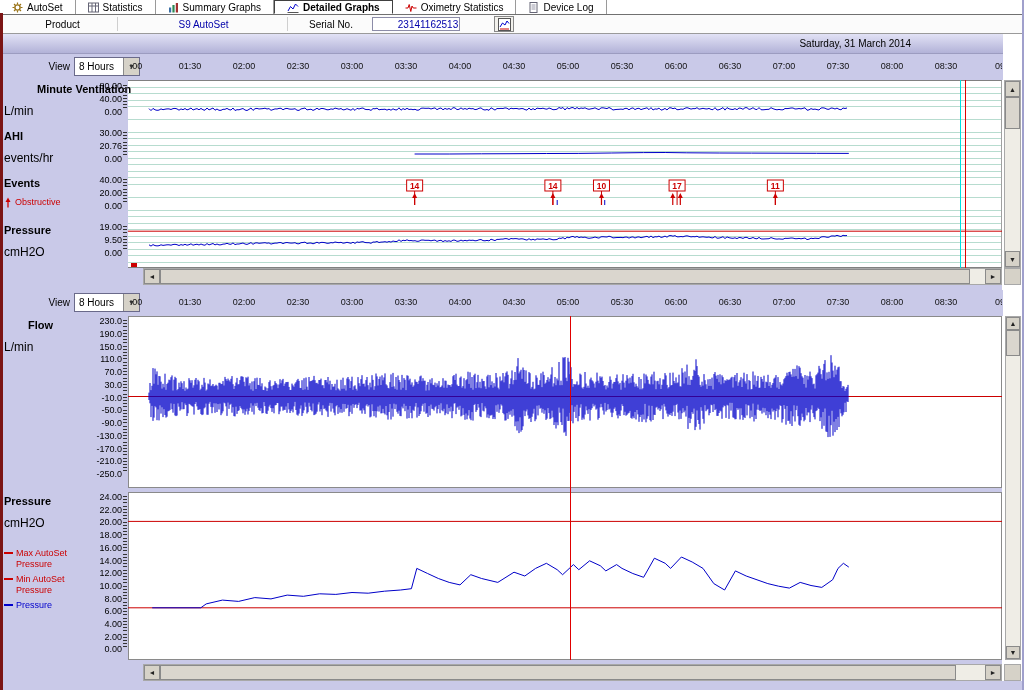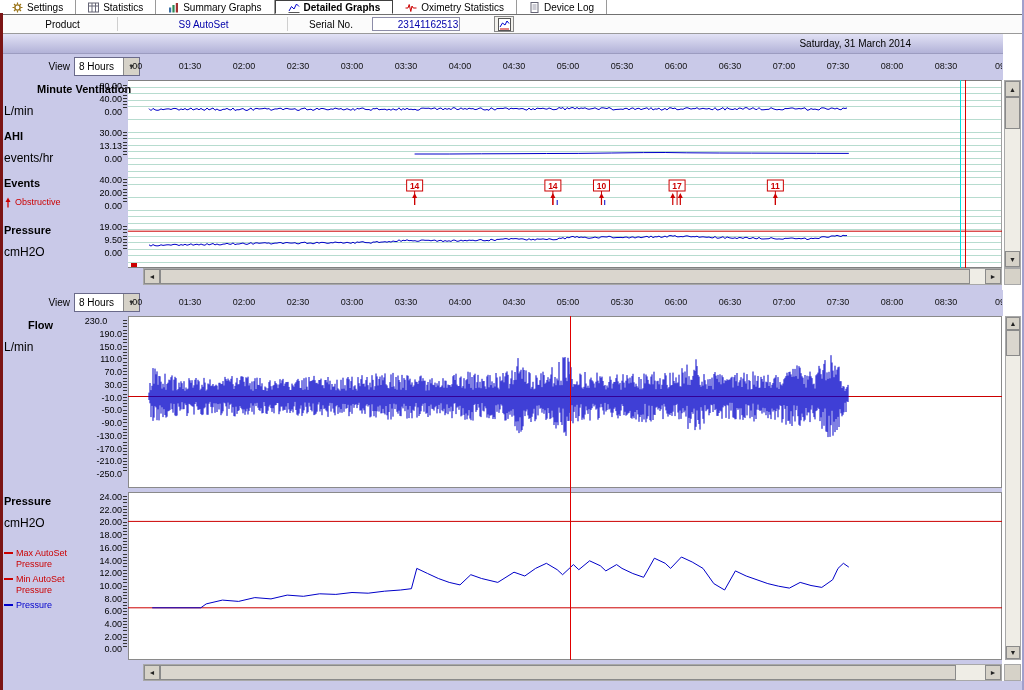--- a/index.html
+++ b/index.html
@@ -57,21 +57,21 @@
 <body>
 
 <div id="app">
 
   <div class="tabbar" id="tabbar">
       <div class="tab">
         <svg width="11" height="11" viewBox="0 0 11 11">
           <path d="M5.5 0.5v2M5.5 8.5v2M0.5 5.5h2M8.5 5.5h2M2 2l1.4 1.4M7.6 7.6L9 9M9 2L7.6 3.4M3.4 7.6L2 9" stroke="#9a7418" stroke-width="1.2" fill="none"></path>
           <circle cx="5.5" cy="5.5" r="2.6" fill="none" stroke="#9a7418" stroke-width="1.4"></circle>
         </svg>
-        <span>Settings</span>
+        <span>AutoSet</span>
       </div>
       <div class="tab">
         <svg width="11" height="11" viewBox="0 0 11 11">
           <rect x="0.5" y="1" width="10" height="9" fill="#fff" stroke="#667"></rect>
           <path d="M0.5 4h10M4 1v9M7.5 1v9" stroke="#667"></path>
         </svg>
         <span>Statistics</span>
       </div>
       <div class="tab">
         <svg width="11" height="11" viewBox="0 0 11 11">
@@ -186,21 +186,21 @@
       <div class="ytick" style="top: 81px;">80.00</div>
       <div class="ytick" style="top: 94px;">40.00</div>
       <div class="ytick" style="top: 107px;">0.00</div>
       <div class="ruler" style="top: 85px; height: 26px;"></div>
       <div class="chartsvg" style="top: 80px; width: 874px; height: 47px;"><svg width="874" height="47">
           <polyline points="21.0,28.6 23.0,30.6 25.0,28.4 27.0,29.8 29.0,30.3 31.0,30.1 33.0,28.9 35.0,29.7 37.0,29.2 39.0,28.9 41.0,28.9 43.0,29.5 45.0,28.6 47.0,28.4 49.0,28.9 51.0,30.2 53.0,28.9 55.0,29.7 57.0,28.5 59.0,29.9 61.0,29.2 63.0,28.0 65.0,30.0 67.0,29.2 69.0,28.6 71.0,29.8 73.0,28.4 75.0,29.8 77.0,30.2 79.0,28.0 81.0,29.9 83.0,29.0 85.0,28.0 87.0,30.2 89.0,29.0 91.0,30.3 93.0,30.3 95.0,29.3 97.0,29.3 99.0,28.4 101.0,29.6 103.0,30.0 105.0,28.0 107.0,30.5 109.0,29.7 111.0,29.8 113.0,29.1 115.0,28.5 117.0,30.0 119.0,30.5 121.0,29.4 123.0,28.0 125.0,30.4 127.0,28.7 129.0,28.4 131.0,29.0 133.0,28.8 135.0,28.6 137.0,28.2 139.0,29.0 141.0,28.6 143.0,30.3 145.0,29.6 147.0,28.9 149.0,29.0 151.0,28.4 153.0,28.3 155.0,29.8 157.0,28.7 159.0,28.4 161.0,29.0 163.0,29.2 165.0,29.1 167.0,28.7 169.0,30.2 171.0,30.4 173.0,28.9 175.0,28.5 177.0,28.0 179.0,29.9 181.0,29.5 183.0,29.2 185.0,30.4 187.0,29.5 189.0,28.2 191.0,29.6 193.0,28.5 195.0,28.5 197.0,29.0 199.0,29.8 201.0,29.7 203.0,28.9 205.0,29.3 207.0,28.1 209.0,28.6 211.0,29.2 213.0,28.5 215.0,29.9 217.0,29.6 219.0,28.7 221.0,29.5 223.0,30.2 225.0,28.6 227.0,30.4 229.0,28.3 231.0,29.0 233.0,28.3 235.0,28.0 237.0,29.3 239.0,29.6 241.0,29.5 243.0,30.4 245.0,28.6 247.0,28.8 249.0,28.2 251.0,29.8 253.0,29.4 255.0,29.4 257.0,29.2 259.0,30.1 261.0,29.2 263.0,30.2 265.0,28.8 267.0,29.8 269.0,29.9 271.0,27.8 273.0,30.2 275.0,28.6 277.0,29.6 279.0,28.3 281.0,29.5 283.0,29.2 285.0,29.7 287.0,29.3 289.0,30.2 291.0,30.0 293.0,28.3 295.0,28.1 297.0,28.3 299.0,28.3 301.0,28.2 303.0,29.0 305.0,28.3 307.0,27.9 309.0,29.7 311.0,28.5 313.0,28.0 315.0,29.8 317.0,28.4 319.0,29.3 321.0,28.5 323.0,29.6 325.0,27.7 327.0,27.9 329.0,29.6 331.0,29.3 333.0,27.9 335.0,29.3 337.0,28.5 339.0,29.4 341.0,28.2 343.0,28.8 345.0,28.6 347.0,29.6 349.0,29.3 351.0,28.3 353.0,27.9 355.0,29.5 357.0,30.0 359.0,29.5 361.0,30.3 363.0,27.8 365.0,28.9 367.0,30.1 369.0,28.5 371.0,28.6 373.0,28.4 375.0,28.5 377.0,27.9 379.0,28.2 381.0,29.5 383.0,28.2 385.0,28.7 387.0,28.5 389.0,28.5 391.0,29.1 393.0,28.6 395.0,28.6 397.0,29.6 399.0,30.1 401.0,28.0 403.0,29.9 405.0,28.6 407.0,29.8 409.0,28.1 411.0,28.5 413.0,28.6 415.0,28.2 417.0,28.9 419.0,29.2 421.0,28.0 423.0,28.7 425.0,29.7 427.0,29.6 429.0,29.2 431.0,27.5 433.0,28.4 435.0,27.5 437.0,30.0 439.0,27.6 441.0,28.9 443.0,27.8 445.0,27.5 447.0,29.0 449.0,27.5 451.0,28.9 453.0,28.0 455.0,28.4 457.0,27.8 459.0,28.8 461.0,29.3 463.0,28.8 465.0,28.5 467.0,27.8 469.0,28.9 471.0,29.6 473.0,27.9 475.0,27.8 477.0,28.2 479.0,28.6 481.0,27.5 483.0,28.5 485.0,30.0 487.0,29.6 489.0,29.4 491.0,29.3 493.0,29.1 495.0,29.4 497.0,28.4 499.0,28.4 501.0,29.8 503.0,28.4 505.0,27.9 507.0,29.6 509.0,28.5 511.0,28.3 513.0,29.6 515.0,28.9 517.0,28.4 519.0,27.8 521.0,29.7 523.0,27.6 525.0,30.0 527.0,28.9 529.0,29.2 531.0,28.1 533.0,30.1 535.0,29.6 537.0,28.4 539.0,30.0 541.0,27.9 543.0,27.8 545.0,28.7 547.0,28.0 549.0,29.7 551.0,29.6 553.0,29.0 555.0,29.3 557.0,28.2 559.0,27.7 561.0,28.3 563.0,29.1 565.0,28.6 567.0,28.7 569.0,27.7 571.0,29.2 573.0,28.8 575.0,28.3 577.0,28.8 579.0,29.0 581.0,28.4 583.0,29.4 585.0,29.7 587.0,27.6 589.0,30.0 591.0,29.7 593.0,28.8 595.0,27.6 597.0,30.1 599.0,27.6 601.0,28.8 603.0,29.3 605.0,29.5 607.0,28.6 609.0,29.7 611.0,28.0 613.0,28.3 615.0,29.3 617.0,27.7 619.0,27.7 621.0,29.4 623.0,28.9 625.0,27.7 627.0,29.2 629.0,29.6 631.0,27.6 633.0,29.7 635.0,29.8 637.0,29.6 639.0,29.4 641.0,29.3 643.0,27.7 645.0,28.7 647.0,29.4 649.0,29.8 651.0,29.4 653.0,29.8 655.0,29.8 657.0,28.5 659.0,28.6 661.0,28.4 663.0,28.0 665.0,28.0 667.0,29.0 669.0,28.9 671.0,28.5 673.0,28.9 675.0,28.3 677.0,27.8 679.0,30.2 681.0,29.9 683.0,28.6 685.0,29.4 687.0,29.1 689.0,29.6 691.0,30.0 693.0,28.0 695.0,27.8 697.0,28.2 699.0,29.2 701.0,29.3 703.0,28.0 705.0,28.2 707.0,29.0 709.0,28.1 711.0,29.3 713.0,29.8 715.0,28.0 717.0,28.5 719.0,28.0 " fill="none" stroke="#0000c8" stroke-width="1"></polyline>
         </svg></div>
       <div class="gutter-title" style="top: 130px;">AHI</div>
       <div class="gutter-unit" style="top: 151px;">events/hr</div>
       <div class="ytick" style="top: 128px;">30.00</div>
-      <div class="ytick" style="top: 141px;">13.13</div>
+      <div class="ytick" style="top: 141px;">20.76</div>
       <div class="ytick" style="top: 154px;">0.00</div>
       <div class="ruler" style="top: 132px; height: 26px;"></div>
       <div class="chartsvg" style="top: 127px; width: 874px; height: 47px;"><svg width="874" height="47">
           <polyline points="286.6,27.0 321.2,27.0 353.6,26.8 386.0,26.7 418.4,26.5 450.8,26.4 483.2,26.0 515.6,25.6 537.2,25.5 558.8,25.8 591.2,26.0 623.6,26.1 656.0,26.2 688.4,26.3 720.8,26.4 " fill="none" stroke="#0000c8" stroke-width="1"></polyline>
         </svg></div>
       <div class="gutter-title" style="top: 177px;">Events</div>
       <div class="legend-item" style="top: 197px; color: rgb(204, 0, 0);">
         <svg width="8" height="11" viewBox="0 0 8 11">
           <line x1="4" y1="10.5" x2="4" y2="3" stroke="#cc0000" stroke-width="1.3"></line>
           <path d="M1.5 5 L6.5 5 L4 0.5 Z" fill="#cc0000"></path>
@@ -248,21 +248,21 @@
       <div class="ytick" style="top: 235px;">9.50</div>
       <div class="ytick" style="top: 248px;">0.00</div>
       <div class="ruler" style="top: 226px; height: 26px;"></div>
       <div class="chartsvg" style="top: 221px; width: 874px; height: 47px;"><svg width="874" height="47">
           <line x1="0" x2="874" y1="10.2" y2="10.2" stroke="#cc0000" stroke-width="1"></line>
           <polyline points="21.0,23.8 23.0,25.1 25.0,23.6 27.0,24.6 29.0,24.9 31.0,24.7 33.0,23.8 35.0,24.4 37.0,24.1 39.0,23.8 41.0,23.8 43.0,24.2 45.0,23.5 47.0,23.3 49.0,23.7 51.0,24.5 53.0,23.6 55.0,24.2 57.0,23.3 59.0,24.2 61.0,23.7 63.0,22.8 65.0,24.2 67.0,23.6 69.0,23.2 71.0,24.0 73.0,23.0 75.0,23.9 77.0,24.2 79.0,22.6 81.0,23.9 83.0,23.2 85.0,22.5 87.0,23.9 89.0,23.0 91.0,23.9 93.0,23.8 95.0,23.1 97.0,23.0 99.0,22.3 101.0,23.1 103.0,23.3 105.0,21.9 107.0,23.6 109.0,23.0 111.0,23.0 113.0,22.5 115.0,22.0 117.0,23.0 119.0,23.4 121.0,22.6 123.0,21.6 125.0,23.3 127.0,22.0 129.0,21.8 131.0,22.3 133.0,22.1 135.0,21.9 137.0,21.7 139.0,22.2 141.0,21.9 143.0,23.1 145.0,22.5 147.0,22.1 149.0,22.1 151.0,21.6 153.0,21.6 155.0,22.6 157.0,21.8 159.0,21.5 161.0,21.9 163.0,22.1 165.0,22.0 167.0,21.7 169.0,22.7 171.0,22.8 173.0,21.7 175.0,21.5 177.0,21.1 179.0,22.5 181.0,22.1 183.0,22.0 185.0,22.8 187.0,22.1 189.0,21.2 191.0,22.2 193.0,21.4 195.0,21.4 197.0,21.7 199.0,22.3 201.0,22.2 203.0,21.6 205.0,21.9 207.0,21.0 209.0,21.4 211.0,21.7 213.0,21.3 215.0,22.2 217.0,21.9 219.0,21.3 221.0,21.8 223.0,22.3 225.0,21.2 227.0,22.4 229.0,20.9 231.0,21.4 233.0,20.9 235.0,20.7 237.0,21.5 239.0,21.7 241.0,21.7 243.0,22.3 245.0,21.0 247.0,21.1 249.0,20.5 251.0,21.5 253.0,21.1 255.0,21.0 257.0,20.7 259.0,21.2 261.0,20.5 263.0,21.1 265.0,20.0 267.0,20.5 269.0,20.5 271.0,18.8 273.0,20.4 275.0,19.2 277.0,19.7 279.0,18.8 281.0,19.7 283.0,19.5 285.0,19.9 287.0,19.7 289.0,20.3 291.0,20.2 293.0,19.1 295.0,19.0 297.0,19.3 299.0,19.3 301.0,19.3 303.0,19.8 305.0,19.3 307.0,19.1 309.0,20.4 311.0,19.6 313.0,19.3 315.0,20.6 317.0,19.6 319.0,20.3 321.0,19.8 323.0,20.4 325.0,19.1 327.0,19.2 329.0,20.3 331.0,20.1 333.0,19.1 335.0,20.0 337.0,19.3 339.0,19.9 341.0,19.1 343.0,19.4 345.0,19.2 347.0,19.8 349.0,19.6 351.0,18.8 353.0,18.5 355.0,19.6 357.0,19.8 359.0,19.4 361.0,19.9 363.0,18.2 365.0,18.9 367.0,19.6 369.0,18.4 371.0,18.4 373.0,18.1 375.0,18.1 377.0,17.6 379.0,17.7 381.0,18.5 383.0,17.5 385.0,17.8 387.0,17.6 389.0,17.7 391.0,18.2 393.0,17.8 395.0,17.9 397.0,18.6 399.0,19.1 401.0,17.7 403.0,19.0 405.0,18.2 407.0,19.1 409.0,17.9 411.0,18.2 413.0,18.2 415.0,17.9 417.0,18.3 419.0,18.6 421.0,17.7 423.0,18.2 425.0,18.8 427.0,18.7 429.0,18.5 431.0,17.1 433.0,17.4 435.0,16.6 437.0,18.0 439.0,16.2 441.0,16.8 443.0,15.8 445.0,15.4 447.0,16.4 449.0,15.5 451.0,16.6 453.0,16.0 455.0,16.4 457.0,16.1 459.0,16.9 461.0,17.3 463.0,17.0 465.0,16.7 467.0,16.0 469.0,16.7 471.0,17.1 473.0,15.8 475.0,15.7 477.0,15.9 479.0,16.0 481.0,15.2 483.0,15.8 485.0,16.9 487.0,16.7 489.0,16.5 491.0,16.5 493.0,16.4 495.0,16.7 497.0,16.1 499.0,16.1 501.0,17.1 503.0,16.2 505.0,15.9 507.0,17.0 509.0,16.1 511.0,15.9 513.0,16.7 515.0,16.2 517.0,15.8 519.0,15.3 521.0,16.5 523.0,15.0 525.0,16.6 527.0,15.7 529.0,15.9 531.0,15.1 533.0,16.4 535.0,16.0 537.0,15.1 539.0,16.2 541.0,14.7 543.0,14.6 545.0,15.2 547.0,14.6 549.0,15.8 551.0,15.8 553.0,15.5 555.0,15.8 557.0,15.1 559.0,14.8 561.0,15.3 563.0,15.9 565.0,15.6 567.0,15.8 569.0,15.2 571.0,16.3 573.0,16.0 575.0,15.8 577.0,16.1 579.0,16.3 581.0,16.0 583.0,16.7 585.0,16.9 587.0,15.5 589.0,17.2 591.0,17.1 593.0,16.5 595.0,15.7 597.0,17.5 599.0,15.9 601.0,16.7 603.0,17.1 605.0,17.3 607.0,16.8 609.0,17.6 611.0,16.5 613.0,16.7 615.0,17.4 617.0,16.4 619.0,16.4 621.0,17.6 623.0,17.3 625.0,16.5 627.0,17.5 629.0,17.8 631.0,16.4 633.0,17.9 635.0,18.0 637.0,17.9 639.0,17.8 641.0,17.7 643.0,16.6 645.0,17.3 647.0,17.9 649.0,18.1 651.0,17.9 653.0,18.1 655.0,18.2 657.0,17.3 659.0,17.4 661.0,17.3 663.0,17.0 665.0,17.1 667.0,17.7 669.0,17.7 671.0,17.4 673.0,17.8 675.0,17.4 677.0,17.0 679.0,18.6 681.0,18.2 683.0,17.2 685.0,17.6 687.0,17.2 689.0,17.4 691.0,17.5 693.0,16.0 695.0,15.7 697.0,15.8 699.0,16.3 701.0,16.2 703.0,15.0 705.0,14.9 707.0,15.1 709.0,14.3 711.0,15.0 713.0,15.5 715.0,14.3 717.0,14.7 719.0,14.5 " fill="none" stroke="#0000c8" stroke-width="1"></polyline>
           <rect x="3" y="42" width="6" height="4" fill="#cc0000"></rect>
         </svg></div>
       <div class="gutter-title" style="top: 319px; padding-left: 24px;">Flow</div>
       <div class="gutter-unit" style="top: 340px;">L/min</div>
-      <div class="ytick" style="top: 316px; text-align: center;">230.0</div>
+      <div class="ytick" style="top: 316px;">230.0</div>
       <div class="ytick" style="top: 328.75px;">190.0</div>
       <div class="ytick" style="top: 341.5px;">150.0</div>
       <div class="ytick" style="top: 354.25px;">110.0</div>
       <div class="ytick" style="top: 367px;">70.0</div>
       <div class="ytick" style="top: 379.75px;">30.0</div>
       <div class="ytick" style="top: 392.5px;">-10.0</div>
       <div class="ytick" style="top: 405.25px;">-50.0</div>
       <div class="ytick" style="top: 418px;">-90.0</div>
       <div class="ytick" style="top: 430.75px;">-130.0</div>
       <div class="ytick" style="top: 443.5px;">-170.0</div>

